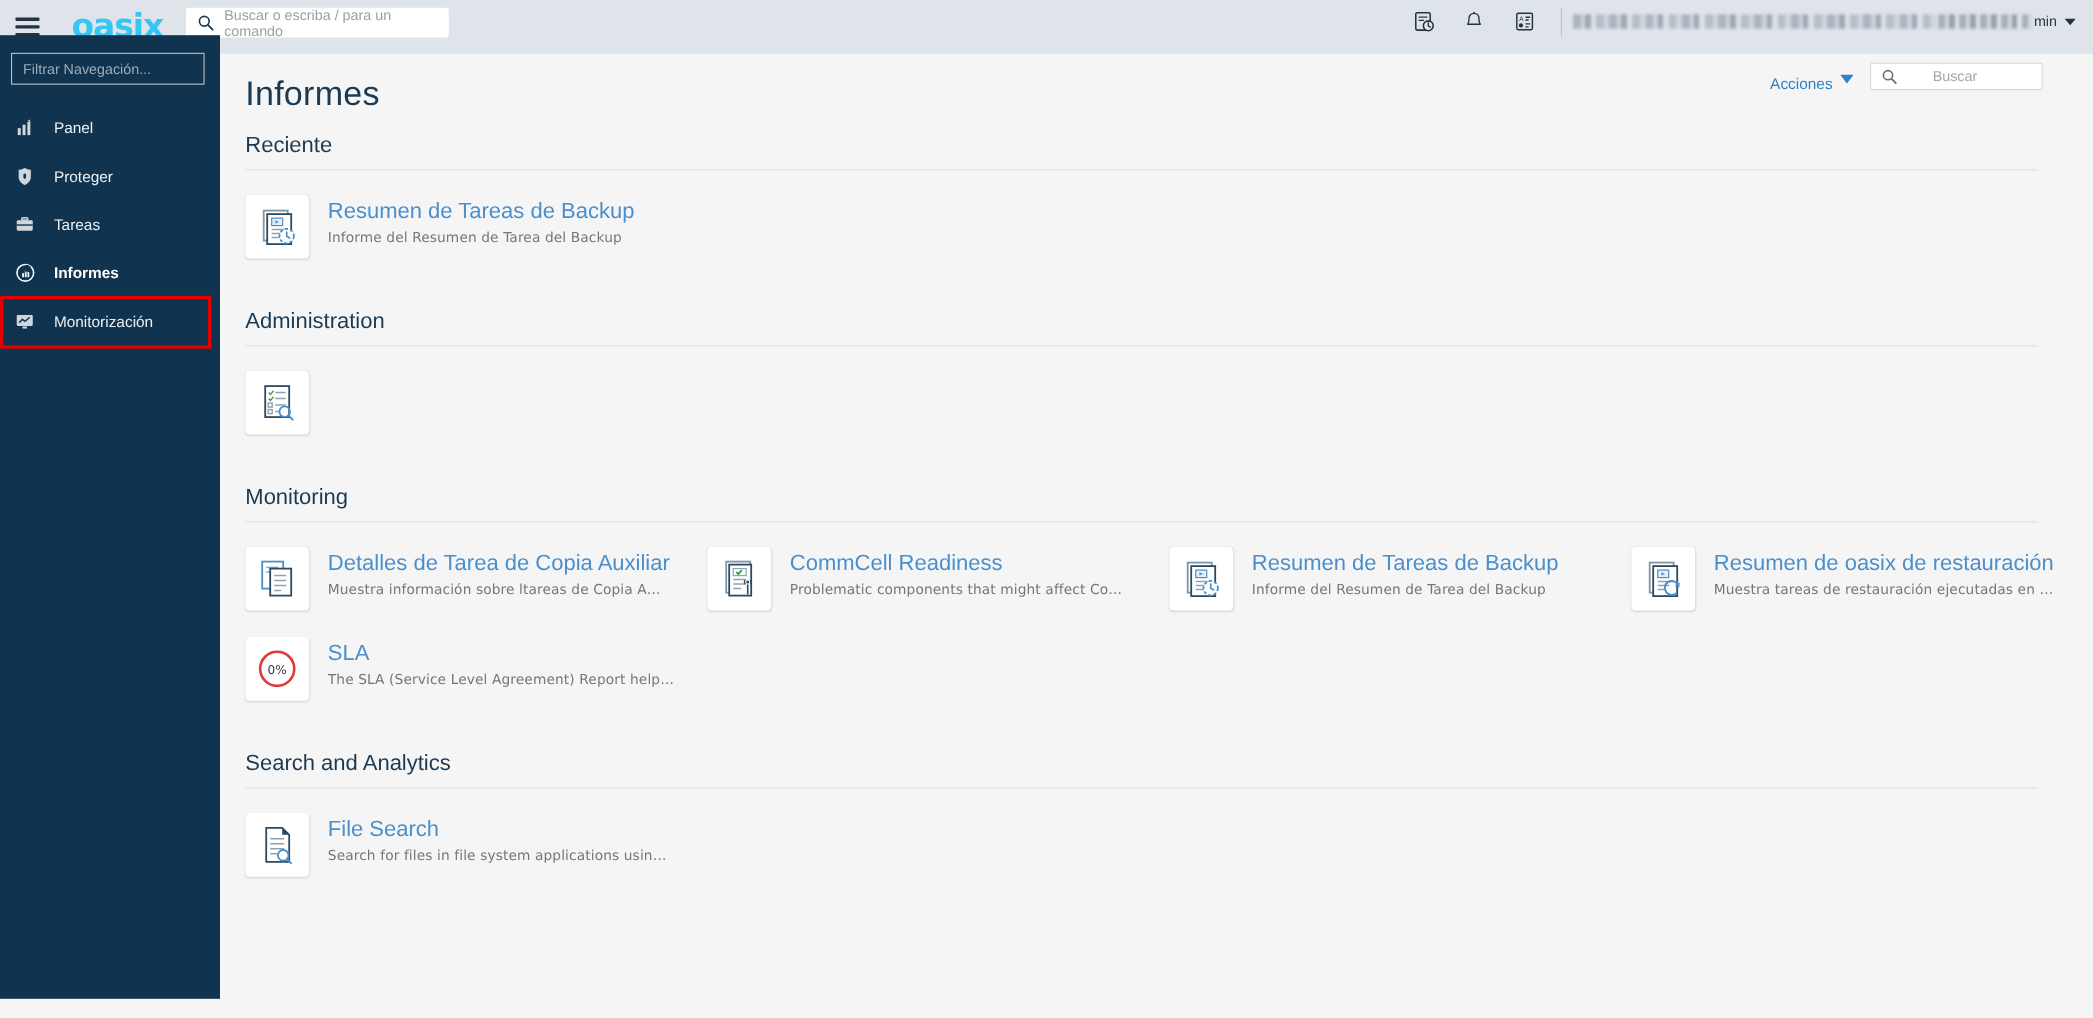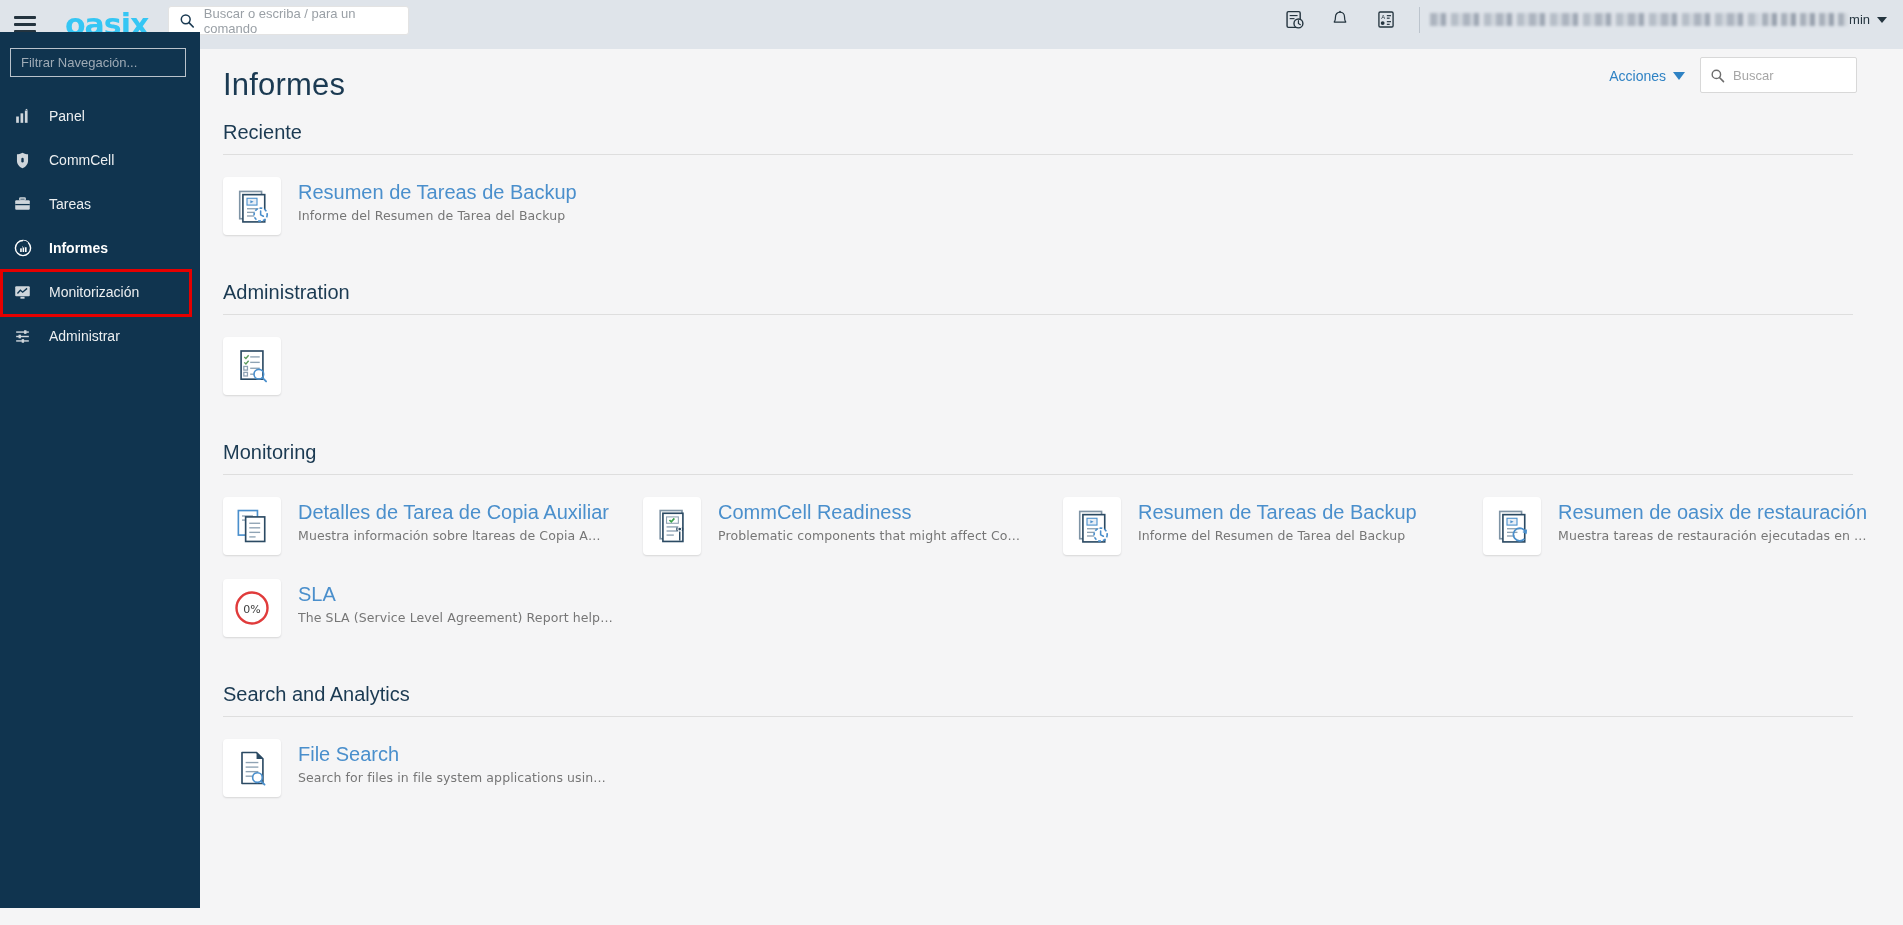--- a/index.html
+++ b/index.html
@@ -136,33 +136,33 @@
     position: relative; height: 62px;
   }
   .page-title {
     position: absolute; left: 23px; top: 18px;
     font-size: 31px; color: #1b3a52; font-weight: normal;
     letter-spacing: .2px;
   }
   .actions-link {
     position: absolute; right: 218px; top: 19px;
     font-size: 14px; color: #2e82c4; cursor: pointer;
-    display: flex; align-items: center; gap: 7px;
+    display: flex; align-items: flex-start; gap: 7px;
   }
   .actions-caret {
     width: 0; height: 0;
     border-left: 6px solid transparent;
     border-right: 6px solid transparent;
     border-top: 8px solid #2e82c4;
   }
   .pagesearch {
     position: absolute; right: 46px; top: 8px;
-    width: 157px; height: 36px;
+    width: 157px; height: 25px;
     background: #fff; border: 1px solid #d8d8d8; border-radius: 2px;
-    display: flex; align-items: center; padding-left: 9px;
+    display: flex; align-items: center; padding-left: 9px; gap: 24px;
   }
   .pagesearch .ph { font-size: 13px; color: #a6a6a6; margin-left: 8px; }
 
   .section { padding: 0 0 0 0; }
   .section-title {
     font-size: 20px; color: #1b3a52; font-weight: normal;
     margin: 0 0 10px 23px;
   }
   .section-rule {
     height: 1px; background: #dedede;
@@ -275,21 +275,21 @@
       <span class="nav-lbl">Panel</span>
     </div>
 
     <div class="navitem">
       <span class="nav-ico">
         <svg width="19" height="19" viewBox="0 0 24 24">
           <path d="M12 2.2c-3 1.6-5.2 2-7 2v8.3c0 4.6 3.6 7.6 7 9.3 3.4-1.7 7-4.7 7-9.3V4.2c-1.8 0-4-.4-7-2z" fill="#cfd6dc"></path>
           <rect x="10.5" y="8.5" width="3" height="6" rx="1.5" fill="#10344f"></rect>
         </svg>
       </span>
-      <span class="nav-lbl">CommCell</span>
+      <span class="nav-lbl">Proteger</span>
     </div>
 
     <div class="navitem">
       <span class="nav-ico">
         <svg width="19" height="19" viewBox="0 0 24 24">
           <rect x="8.5" y="3.8" width="7" height="2.6" rx="1" fill="none" stroke="#cfd6dc" stroke-width="1.7"></rect>
           <rect x="2.8" y="6.6" width="18.4" height="12" rx="1.3" fill="#cfd6dc"></rect>
           <rect x="2.8" y="11.3" width="18.4" height="1.6" fill="#10344f"></rect>
         </svg>
       </span>
@@ -313,33 +313,20 @@
       <span class="nav-ico">
         <svg width="19" height="19" viewBox="0 0 24 24">
           <rect x="2.8" y="4.2" width="18.4" height="12.6" rx="1.3" fill="#cfd6dc"></rect>
           <polyline points="5.6,13.2 9.3,9.2 12.2,11.6 17.8,6.8" fill="none" stroke="#10344f" stroke-width="1.7"></polyline>
           <rect x="9.4" y="17.4" width="5.2" height="2.4" fill="#cfd6dc"></rect>
         </svg>
       </span>
       <span class="nav-lbl">Monitorización</span>
     </div>
 
-    <div class="navitem">
-      <span class="nav-ico">
-        <svg width="19" height="19" viewBox="0 0 24 24">
-          <line x1="4" y1="6.4" x2="20" y2="6.4" stroke="#cfd6dc" stroke-width="1.8"></line>
-          <rect x="14" y="4.1" width="3" height="4.6" fill="#cfd6dc"></rect>
-          <line x1="4" y1="12" x2="20" y2="12" stroke="#cfd6dc" stroke-width="1.8"></line>
-          <rect x="7" y="9.7" width="3" height="4.6" fill="#cfd6dc"></rect>
-          <line x1="4" y1="17.6" x2="20" y2="17.6" stroke="#cfd6dc" stroke-width="1.8"></line>
-          <rect x="11" y="15.3" width="3" height="4.6" fill="#cfd6dc"></rect>
-        </svg>
-      </span>
-      <span class="nav-lbl">Administrar</span>
-    </div>
   </div>
 
   <div class="red-annot"></div>
 </div>
 
 <div class="main">
 
   <div class="page-head">
     <div class="page-title">Informes</div>
 

